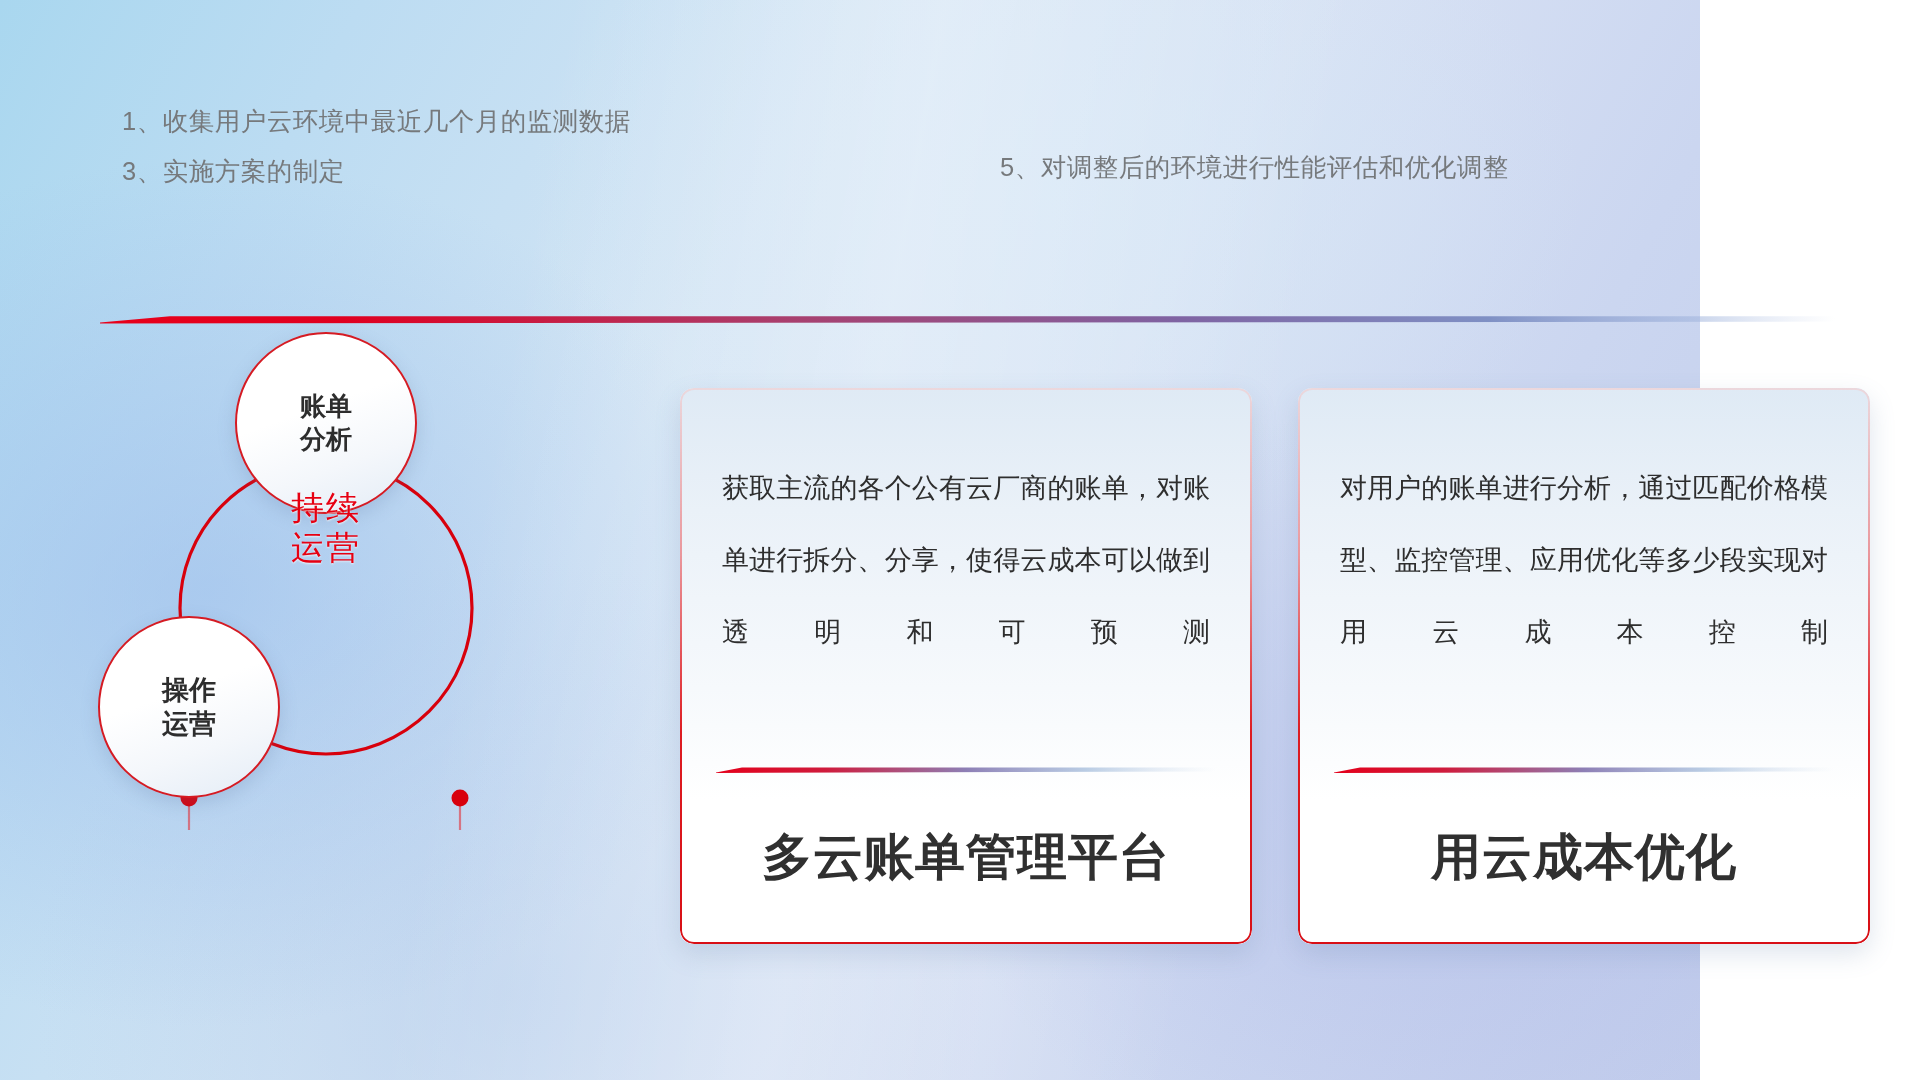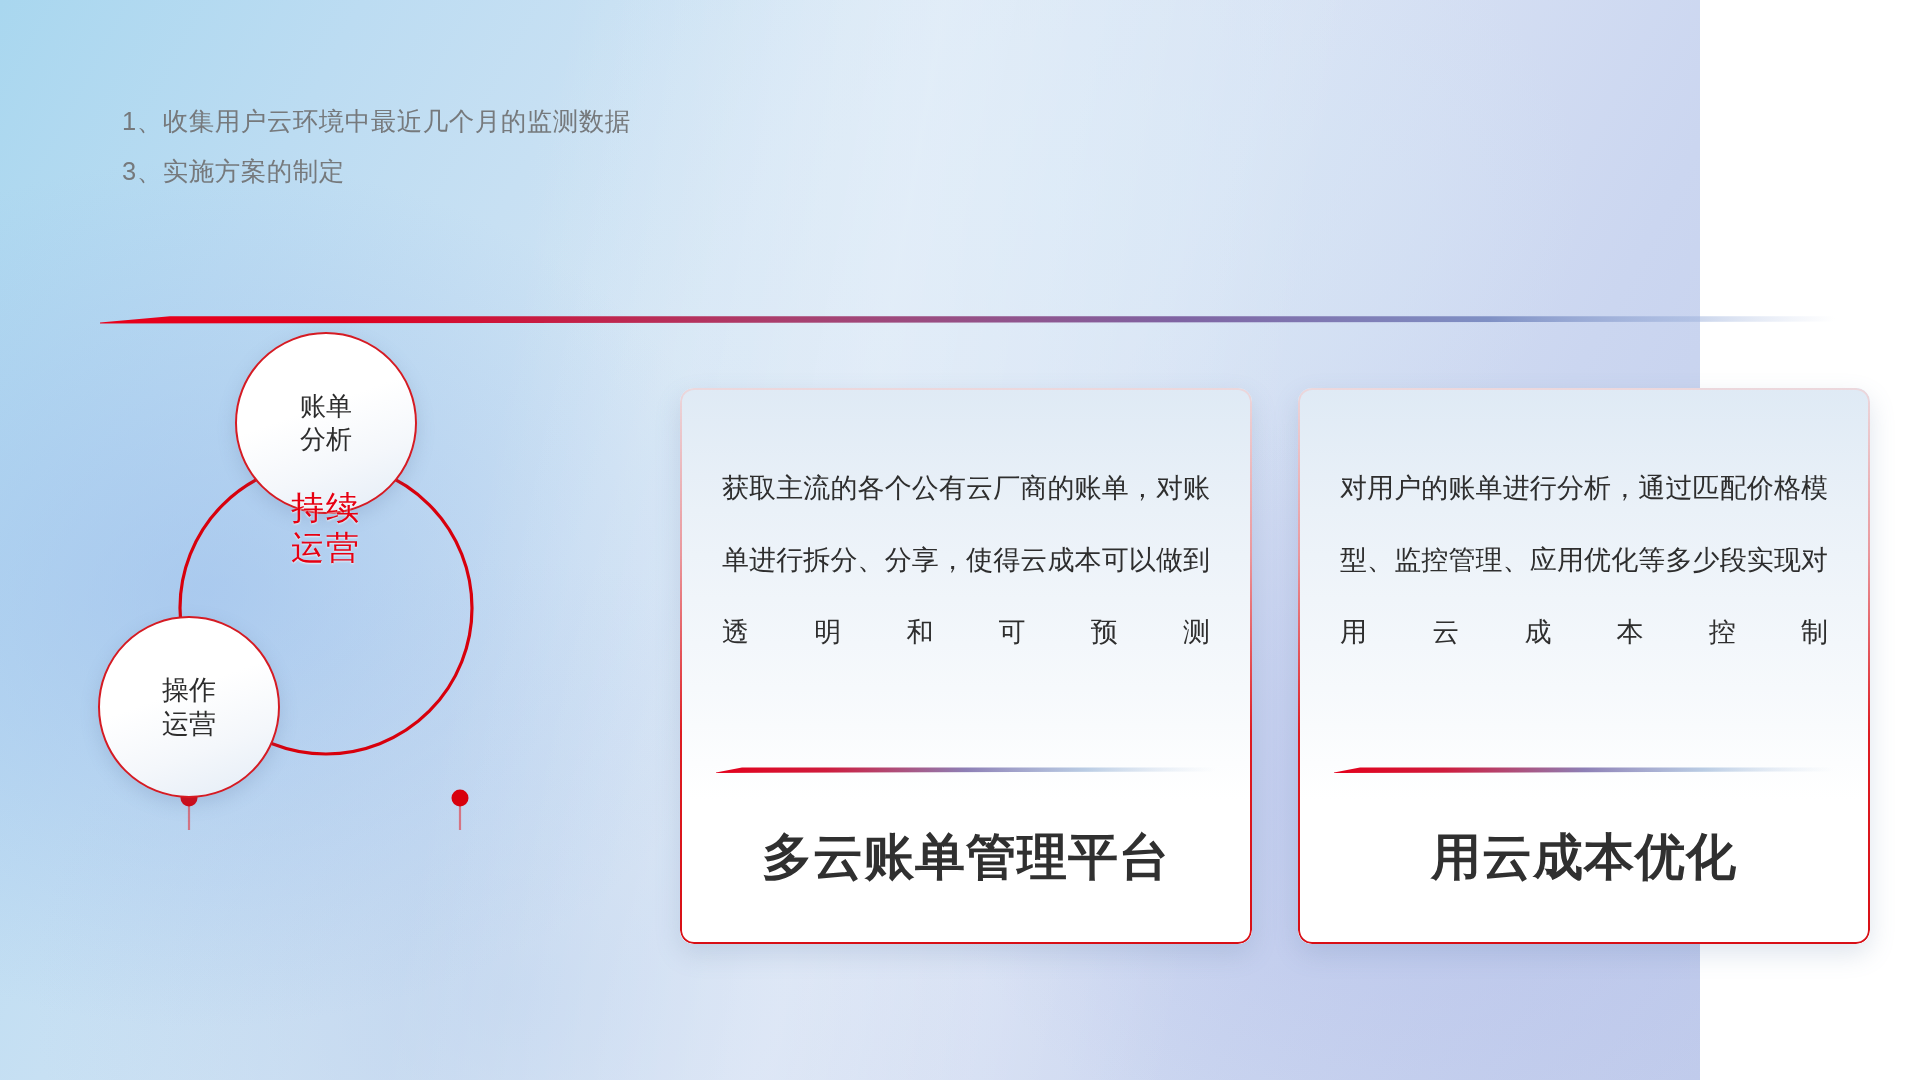--- a/index.html
+++ b/index.html
@@ -61,21 +61,21 @@
   .bubble{
     position:absolute;
     border-radius:50%;
     background:
       linear-gradient(160deg,#ffffff 0%,#ffffff 42%,#f4f7fb 70%,#e3ecf6 100%);
     border:2px solid #d51b23;
     display:flex; flex-direction:column;
     align-items:center; justify-content:center;
     color:#2d2d2d;
     font-size:26px;
-    font-weight:normal;
+    font-weight:bold;
     line-height:1.26;
     text-align:center;
     box-shadow:0 6px 18px rgba(90,120,160,0.22);
     z-index:3;
   }
   .bubble span{ display:block; }
 
   #bubble-top  { left:139px; top:-16px;  width:182px; height:182px; }
   #bubble-left { left:2px;   top:268px;  width:182px; height:182px; font-size:27px;}
   #bubble-right{ left:273px; top:268px;  width:182px; height:182px; font-size:25px;}
@@ -153,20 +153,21 @@
 <body>
 
 <div id="stage">
 
   <div class="list-col" id="list-left">
     <div class="list-item">1、收集用户云环境中最近几个月的监测数据</div>
     <div class="list-item">3、实施方案的制定</div>
   </div>
 
   <div class="list-col" id="list-right">
+    <div class="list-item">5、对调整后的环境进行性能评估和优化调整</div>
   </div>
 
   <svg id="divider" viewBox="0 0 1735 11" preserveAspectRatio="none">
     <defs>
       <linearGradient id="divGrad" x1="0" y1="0" x2="1" y2="0">
         <stop offset="0.00" stop-color="#e8001a"></stop>
         <stop offset="0.14" stop-color="#e00020"></stop>
         <stop offset="0.40" stop-color="#a8406f"></stop>
         <stop offset="0.62" stop-color="#7f63a2"></stop>
         <stop offset="0.80" stop-color="#7f90c4"></stop>

